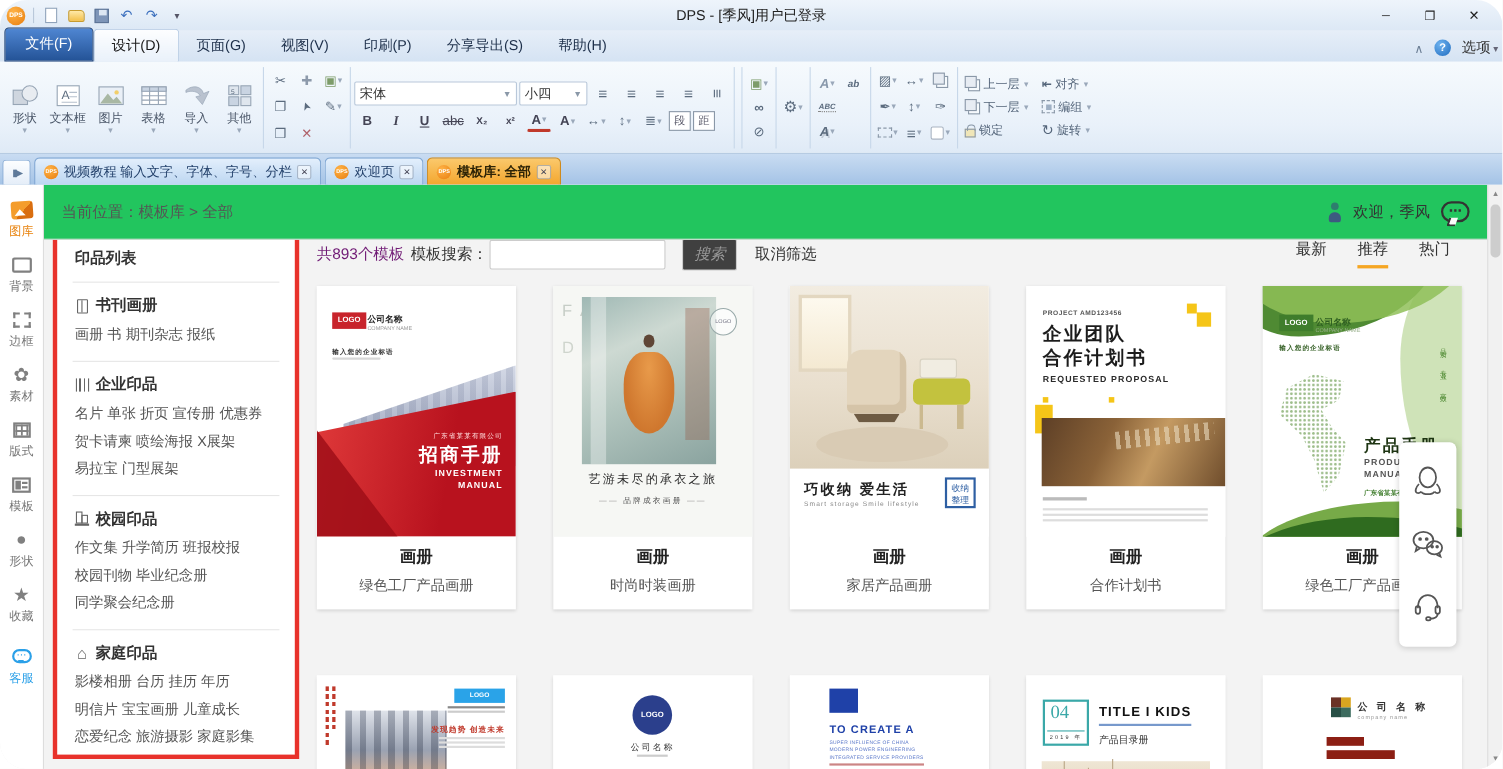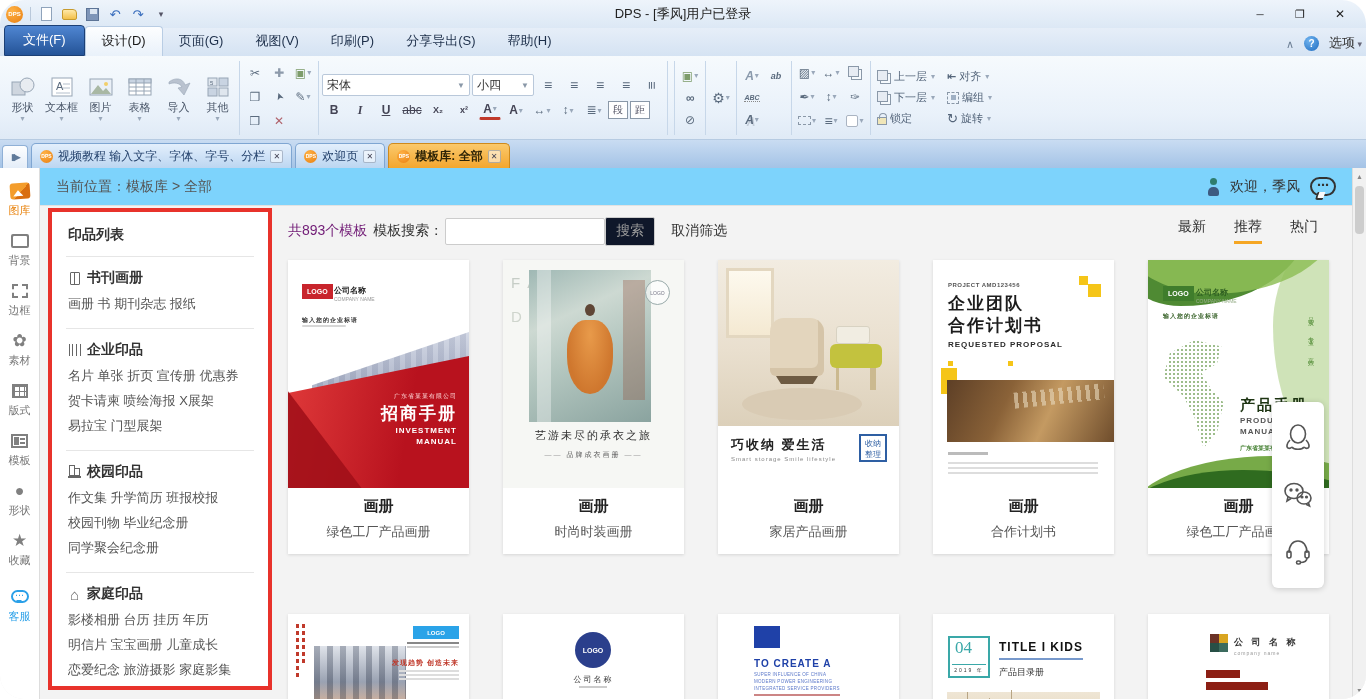--- a/index.html
+++ b/index.html
@@ -140,21 +140,21 @@
   .ri-grid { width:16px; height:14px; border:2px solid #808080; background:linear-gradient(#808080 1.5px,transparent 1.5px),linear-gradient(90deg,#808080 1.5px,transparent 1.5px); background-size:5px 5px; }
   .ri-tpl { width:17px; height:14px; border:2px solid #808080; position:relative; }
   .ri-tpl::before { content:""; position:absolute; left:1px; top:1px; width:5px; height:8px; background:#808080; }
   .ri-tpl::after { content:""; position:absolute; right:1px; top:2px; width:5px; height:2px; background:#808080; box-shadow:0 4px 0 #808080; }
   .ri-shape::before { content:"●"; font-size:16px; color:#808080; }
   .ri-star::before { content:"★"; font-size:17px; color:#808080; }
   .ri-chat { width:18px; height:13px; border:2px solid #2ba0e8; border-radius:8px; position:relative; color:#2ba0e8; font-size:9px; line-height:7px; text-align:center; }
   .ri-chat::before { content:"⋯"; }
   .ri-chat::after { content:""; position:absolute; left:3px; bottom:-5px; border:3px solid transparent; border-top-color:#2ba0e8; }
 
-  .crumbbar { position:absolute; left:40px; right:14px; top:0; height:38px; background:#7dd3fc; border-bottom:1px solid #e2e2e2; display:flex; align-items:center; padding:0 16px; z-index:3; }
+  .crumbbar { position:absolute; left:40px; right:14px; top:0; height:50px; background:#22c55e; border-bottom:1px solid #e2e2e2; display:flex; align-items:center; padding:0 16px; z-index:3; }
   .crumb { font-size:14px; color:#555; }
   .usr { margin-left:auto; display:flex; align-items:center; gap:10px; }
   .avatar { width:14px; height:18px; position:relative; }
   .avatar::before { content:""; position:absolute; left:4px; top:0; width:7px; height:7px; border-radius:50%; background:#2e7d6e; }
   .avatar::after { content:""; position:absolute; left:2px; bottom:0; width:11px; height:9px; border-radius:5px 5px 2px 2px; background:#3d5a80; }
   .welcome { font-size:14px; color:#333; }
   .msgbubble { width:26px; height:19px; border:2px solid #333; border-radius:10px; position:relative; font-size:12px; line-height:13px; text-align:center; color:#333; font-weight:bold; }
   .msgbubble::before { content:"⋯"; }
   .msgbubble::after { content:""; position:absolute; left:4px; bottom:-6px; width:6px; height:6px; border:2px solid #333; border-top:none; border-right:none; background:#fafafa; transform:skewX(-20deg); border-radius:0 0 0 3px; }
 
@@ -176,21 +176,21 @@
   .si-sch::before { content:""; position:absolute; left:1px; bottom:0; width:4px; height:9px; border:1.5px solid #666; }
   .si-sch::after { content:""; position:absolute; right:1px; bottom:0; width:4px; height:6px; border:1.5px solid #666; }
   .si-home::before { content:"⌂"; font-size:15px; color:#666; }
 
   
   .results { position:absolute; left:240px; top:0; right:0; bottom:0; }
   .findrow { display:flex; align-items:center; margin:10px 8px 0; height:30px; }
   .fcount { font-size:14px; color:#701a75; }
   .flabel { font-size:14px; color:#333; margin-left:6px; }
   .finput { width:160px; height:27px; border:1px solid #ccc; border-radius:2px; background:#fff; margin-left:2px; outline:none; padding:0 6px; font-size:13px; }
-  .fbtn { height:29px; padding:0 10px; margin-left:0; background:#0f172a; border:1px solid #ccc; border-radius:2px; color:#999; font-size:14px; display:flex; align-items:center; }
+  .fbtn { height:29px; padding:0 10px; margin-left:15px; background:#404040; border:1px solid #ccc; border-radius:2px; color:#999; font-size:14px; display:flex; align-items:center;font-style:italic; }
   .fcancel { margin-left:16px; font-size:14px; color:#333; }
   .sorts { margin-left:auto; display:flex; gap:28px; padding-right:26px; }
   .sort { font-size:14px; color:#333; padding-bottom:5px; }
   .sort.active { border-bottom:3px solid #f5a623; }
 
   .grid { display:flex; gap:34px; margin:14px 8px 0; }
   .grid.g2 { margin-top:60px; }
   .card { width:181px; background:#fff; box-shadow:0 1px 3px rgba(0,0,0,.12); flex:none; }
   .cover { position:relative; width:100%; height:228px; background:#fff; overflow:hidden; }
   .cap { text-align:center; padding:9px 0 13px; }

